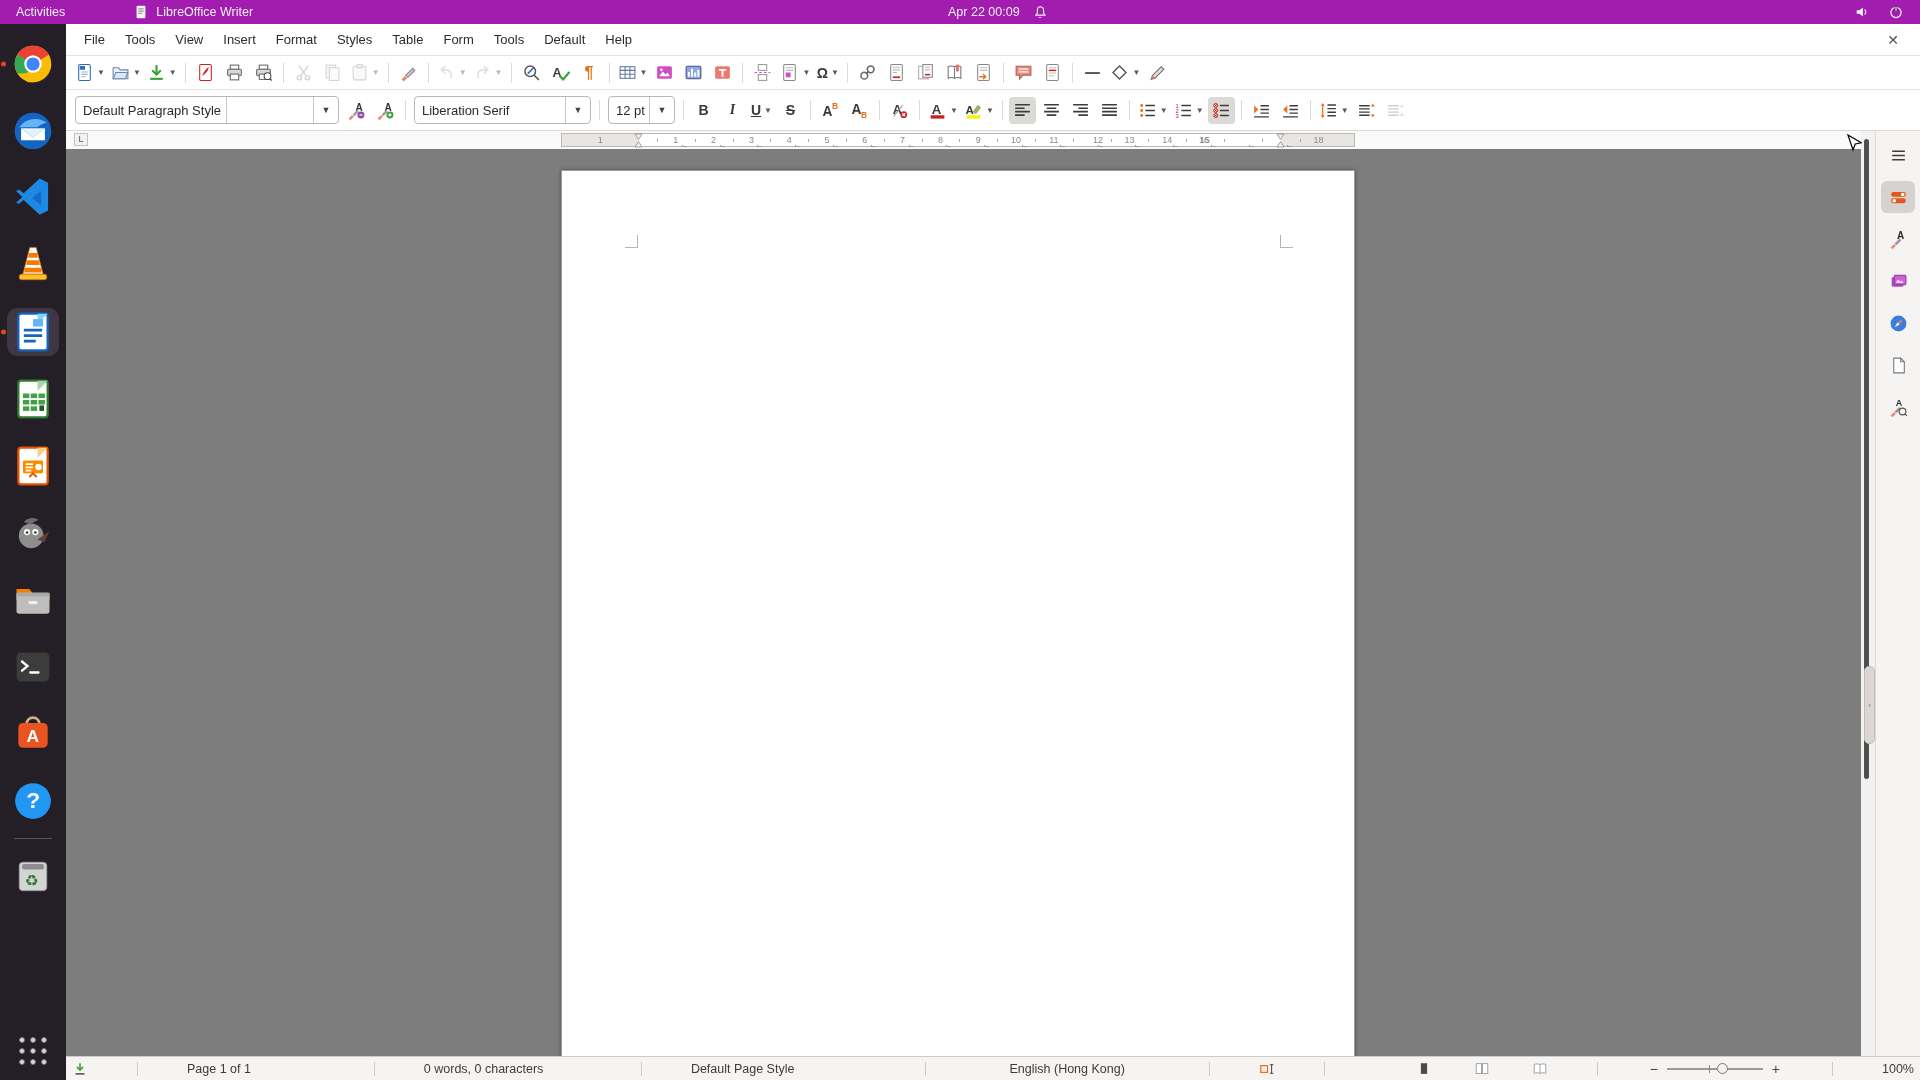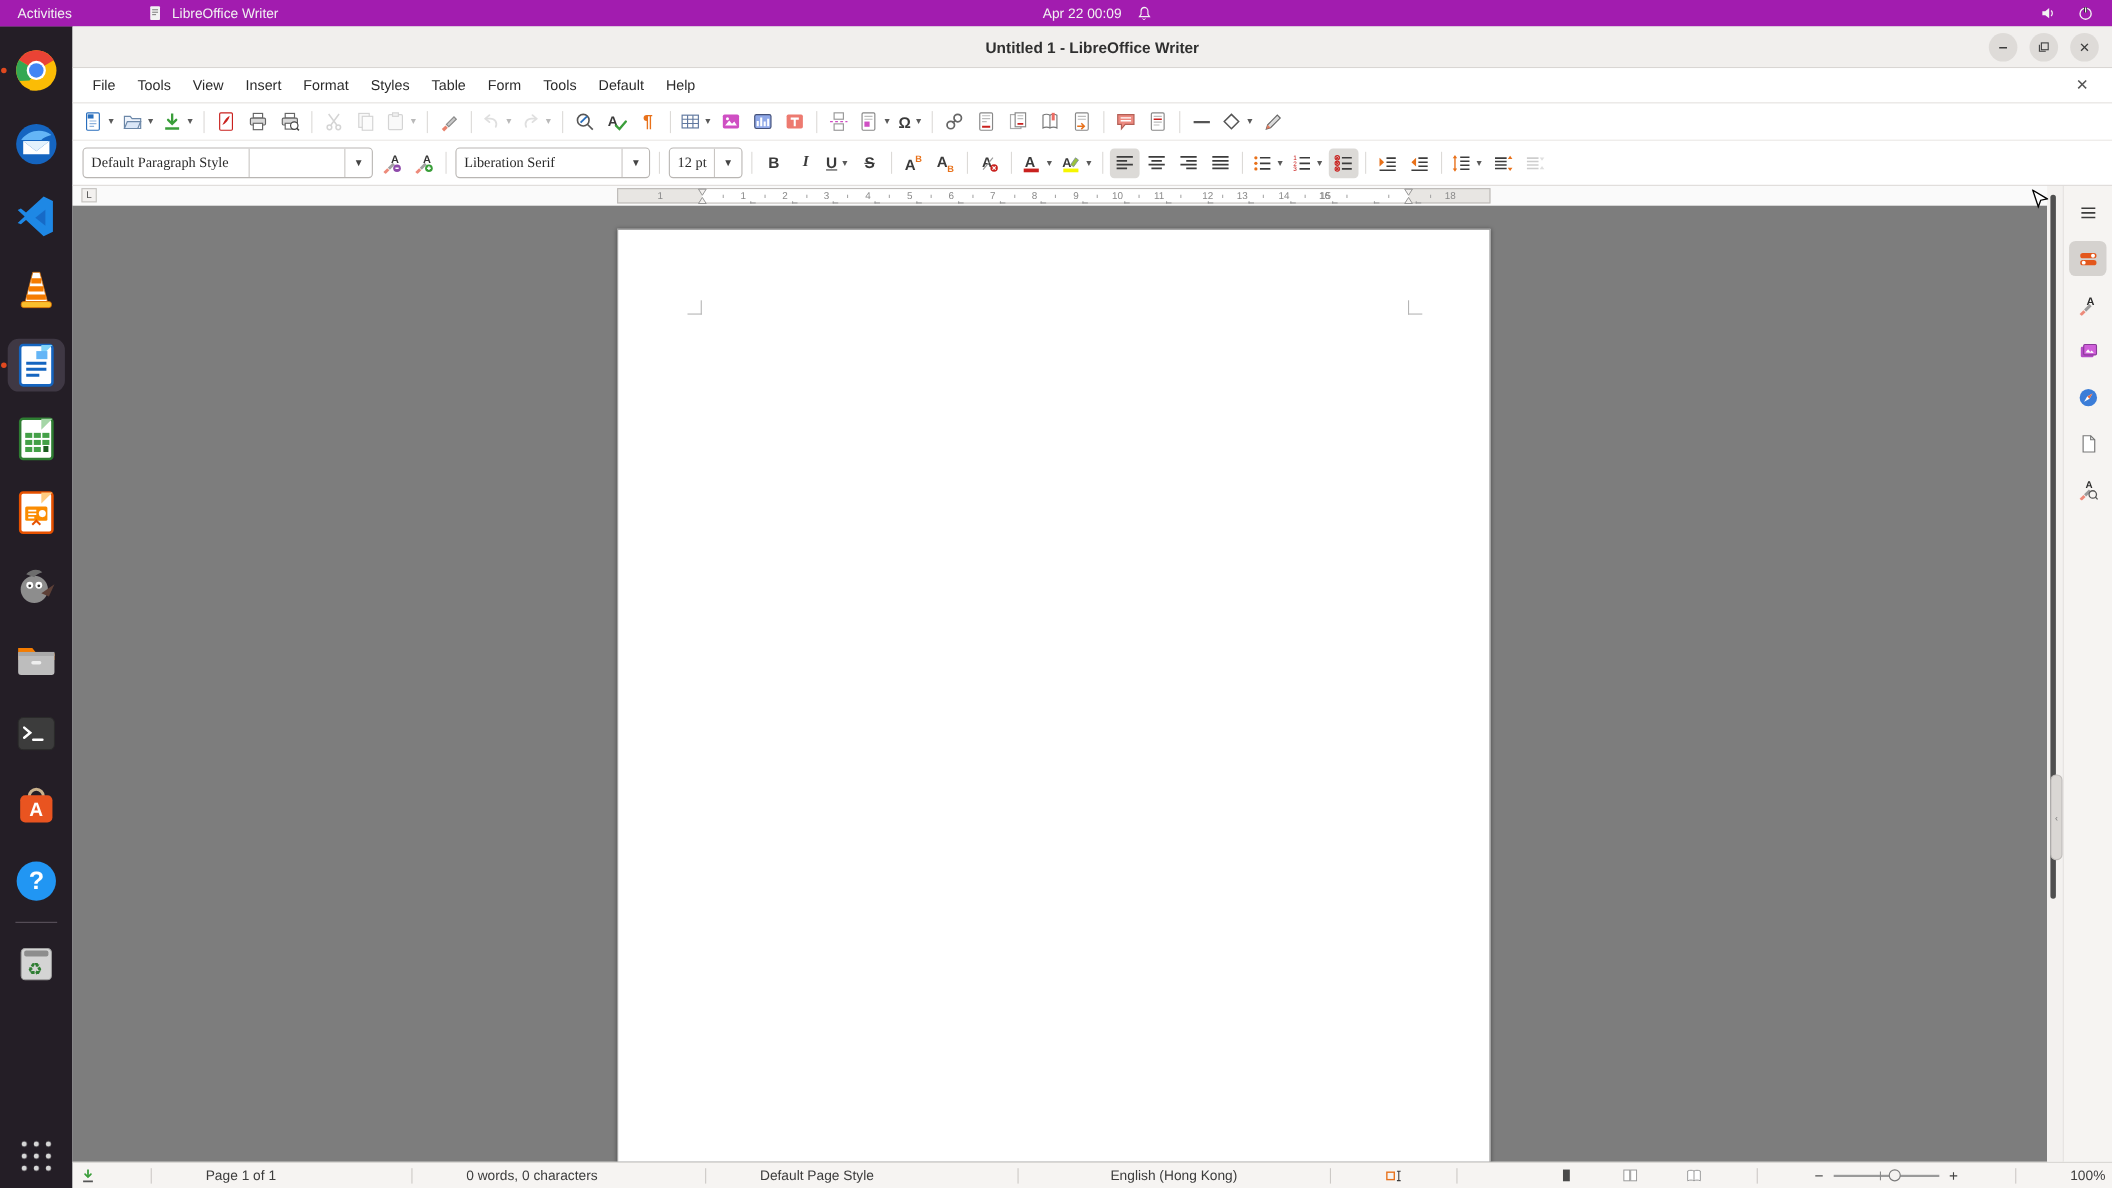--- a/index.html
+++ b/index.html
@@ -47,21 +47,21 @@
   .tbtn.disabled { opacity:.42; }
   .tbtn.active { background:#dcdad7; }
   .txt { font-size:14px; color:#3a3a3a; line-height:1; }
   .g-bold { font-weight:bold; }
   .g-italic { font-style:italic; font-family:"Liberation Serif",serif; font-weight:bold; }
   .g-underline { text-decoration:underline; font-weight:bold; }
   .g-strikethrough { text-decoration:line-through; font-weight:bold; }
   .g-special-character { font-weight:bold; }
   .g-formatting-marks { color:#e8711a; font-weight:bold; font-size:16px; }
 
-  .combo { height:28px; background:#fff; border:1px solid #b9b6b3; border-radius:4px; display:flex; align-items:center; margin:0 3px; overflow:hidden; flex:0 0 auto;font-family:Liberation Serif, serif; }
+  .combo { height:28px; background:#fff; border:1px solid #b9b6b3; border-radius:4px; display:flex; align-items:center; margin:0 3px; overflow:hidden; flex:0 0 auto; }
   .combo .val { font-size:13px; color:#2b2b2b; padding:0 7px; white-space:nowrap; overflow:hidden; }
   .combo .cdiv { width:1px; height:100%; background:#c9c6c3; }
   .combo .chev { width:24px; height:100%; display:flex; align-items:center; justify-content:center; font-size:9px; color:#444; }
 
   
   #bodyrow { flex:1; display:flex; min-height:0; position:relative; }
   #contentcol { flex:1; display:flex; flex-direction:column; min-width:0; }
   #rulerrow { height:18px; background:#fafafa; position:relative; flex:0 0 auto; }
   #tabselector { position:absolute; left:8px; top:2px; width:14px; height:13px; border:1px solid #c4c2bf; background:#f3f1ef; color:#555; font-size:9px; line-height:11px; text-align:center; }
   #ruler { position:absolute; left:495px; top:2px; width:794px; height:14px; background:#e8e6e3; border:1px solid #bbb8b5; }
@@ -256,47 +256,20 @@
             <rect x="12" y="11" width="24" height="6" rx="2" fill="#8d8d8d"></rect>
             <text x="15" y="35" font-size="17" fill="#2e7d32" font-family="DejaVu Sans,sans-serif">♻</text>
           </svg>
         </div>
         <div class="dockspacer"></div>
         <div id="show-apps"></div>
       </div>
 
     <div id="window">
 
-      <div id="titlebar">
-        <span class="title">Untitled 1 - LibreOffice Writer</span>
-        <span class="controls">
-          <span class="wbtn">
-              <span>
-                <svg class="ic" viewBox="0 0 18 18" style="width:16px;height:16px;display:block">
-                  <path d="M5 9.5h8" stroke="#3c3c3c" stroke-width="1.4"></path>
-                </svg>
-              </span>
-            </span>
-          <span class="wbtn">
-              <span>
-                <svg class="ic" viewBox="0 0 18 18" style="width:16px;height:16px;display:block">
-                  <rect x="6.5" y="4.5" width="7" height="7" fill="none" stroke="#3c3c3c" stroke-width="1.1"></rect>
-                  <path d="M4.5 6.5v6.5H11" fill="none" stroke="#3c3c3c" stroke-width="1.1"></path>
-                </svg>
-              </span>
-            </span>
-          <span class="wbtn">
-              <span>
-                <svg class="ic" viewBox="0 0 18 18" style="width:16px;height:16px;display:block">
-                  <path d="M5.5 5.5l7 7M12.5 5.5l-7 7" stroke="#3c3c3c" stroke-width="1.4"></path>
-                </svg>
-              </span>
-            </span>
-        </span>
-      </div>
 
       <div id="menubar">
         <span class="menuitem">File</span>
           <span class="menuitem">Tools</span>
           <span class="menuitem">View</span>
           <span class="menuitem">Insert</span>
           <span class="menuitem">Format</span>
           <span class="menuitem">Styles</span>
           <span class="menuitem">Table</span>
           <span class="menuitem">Form</span>

